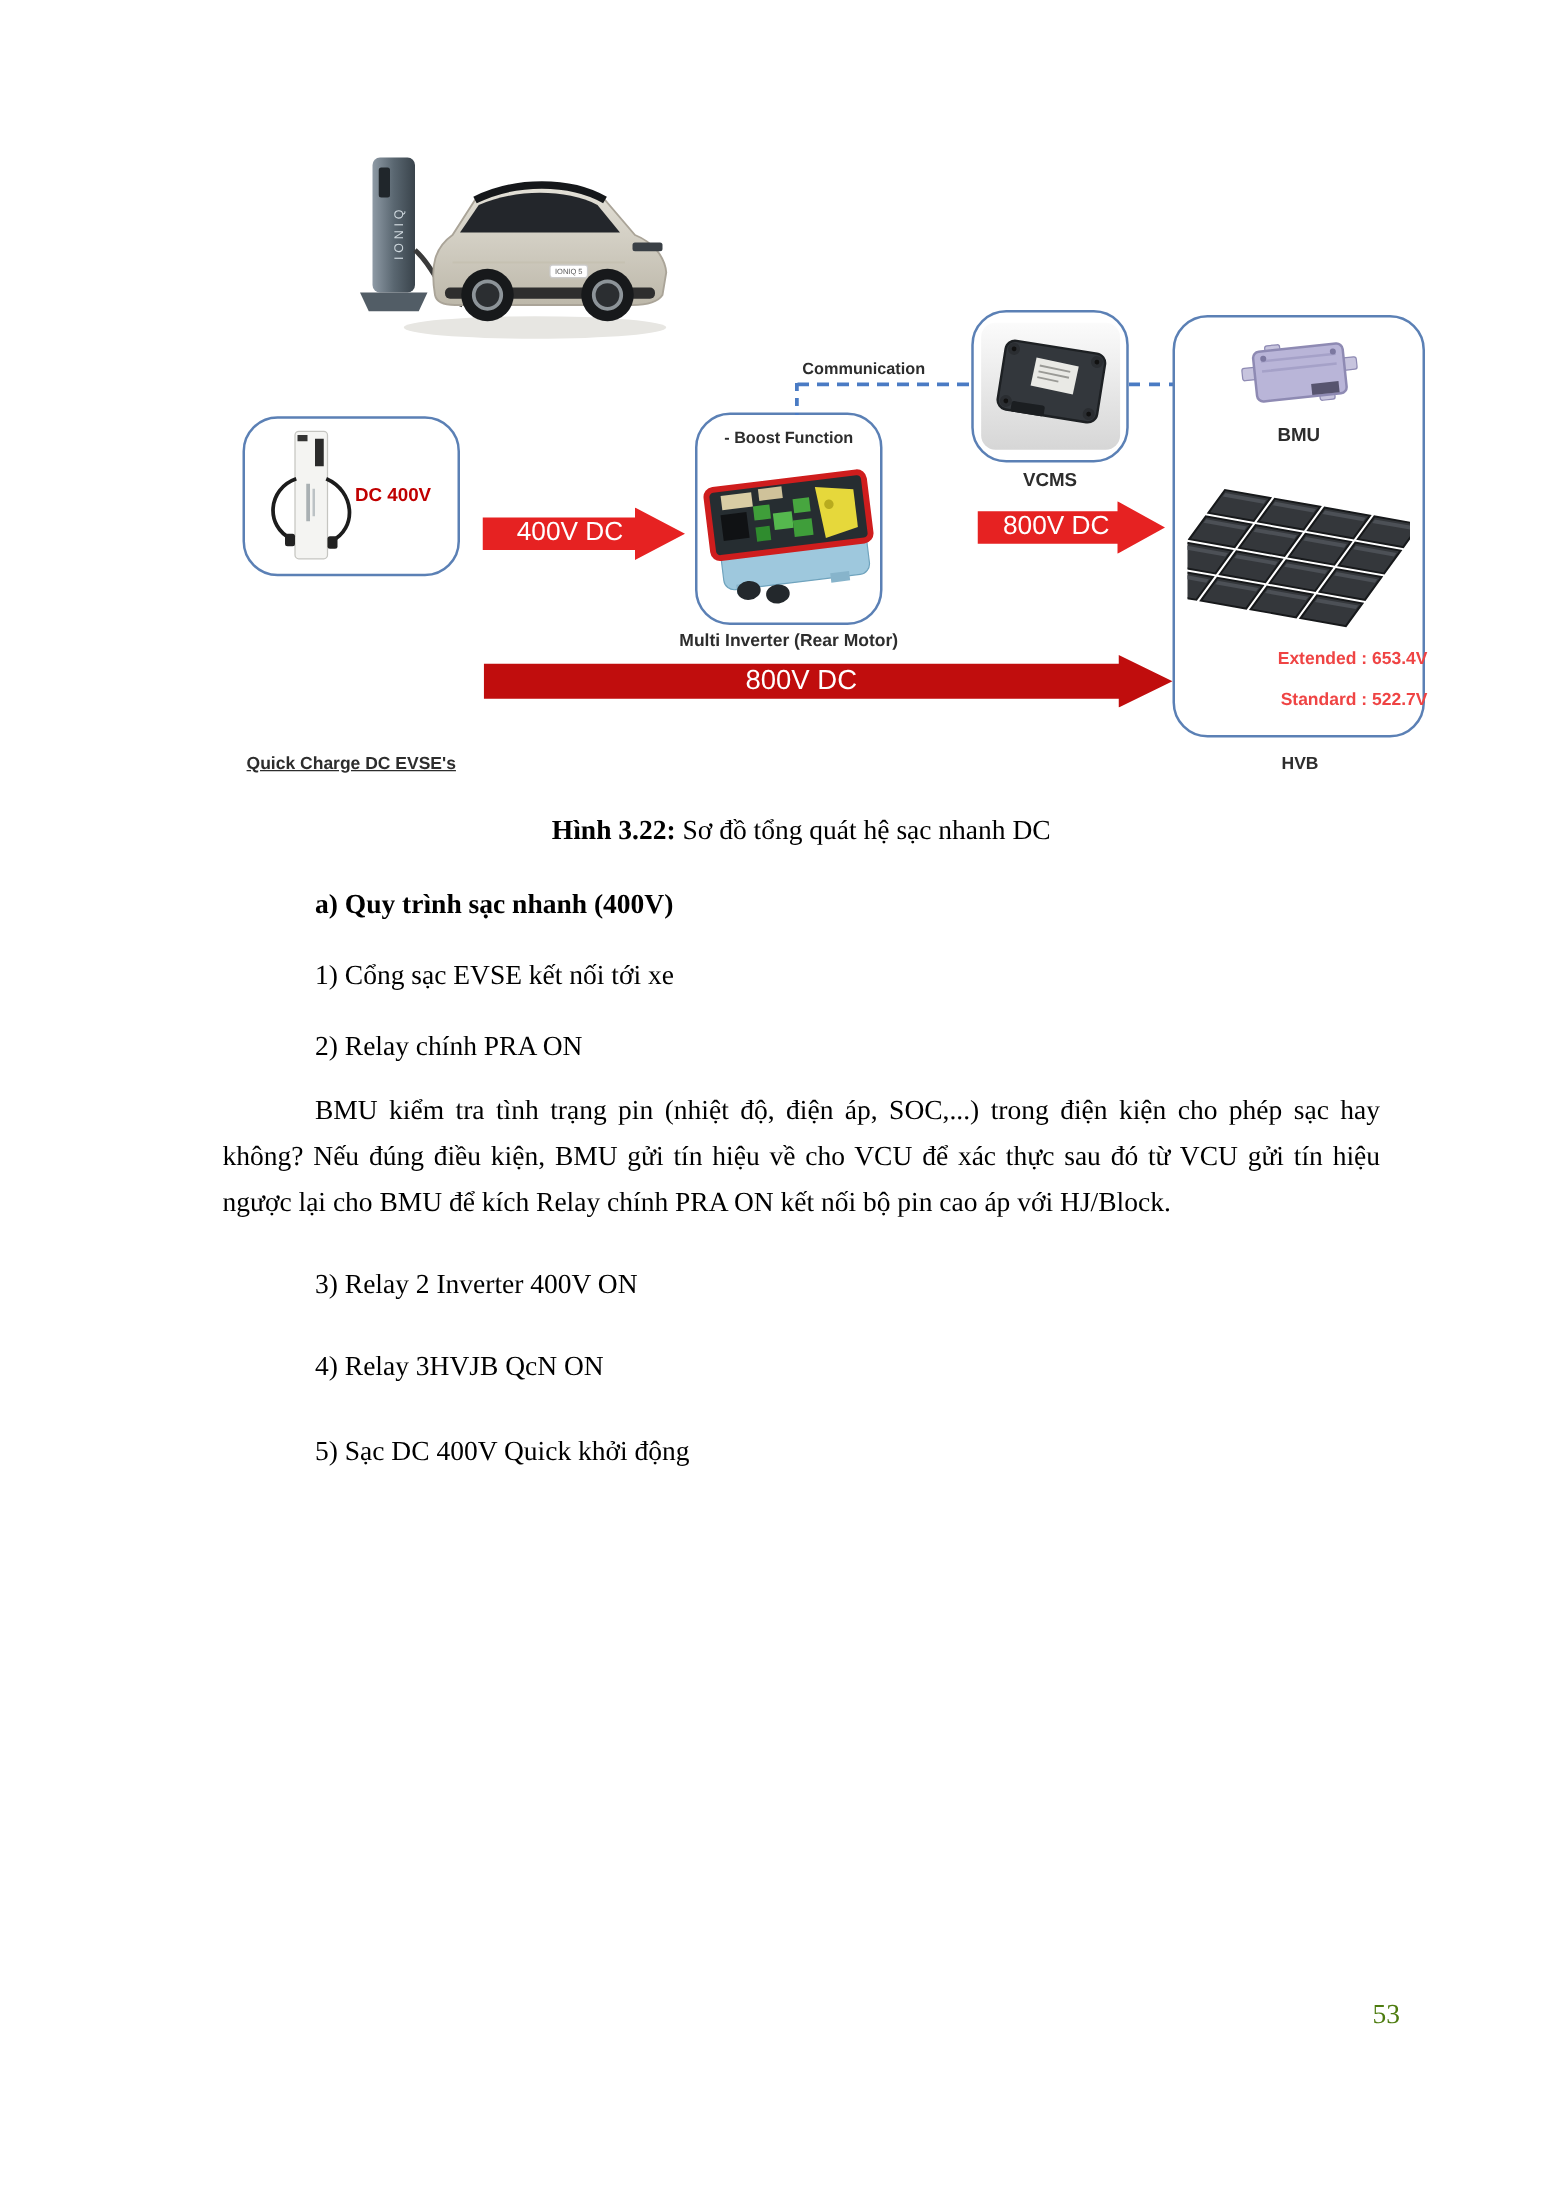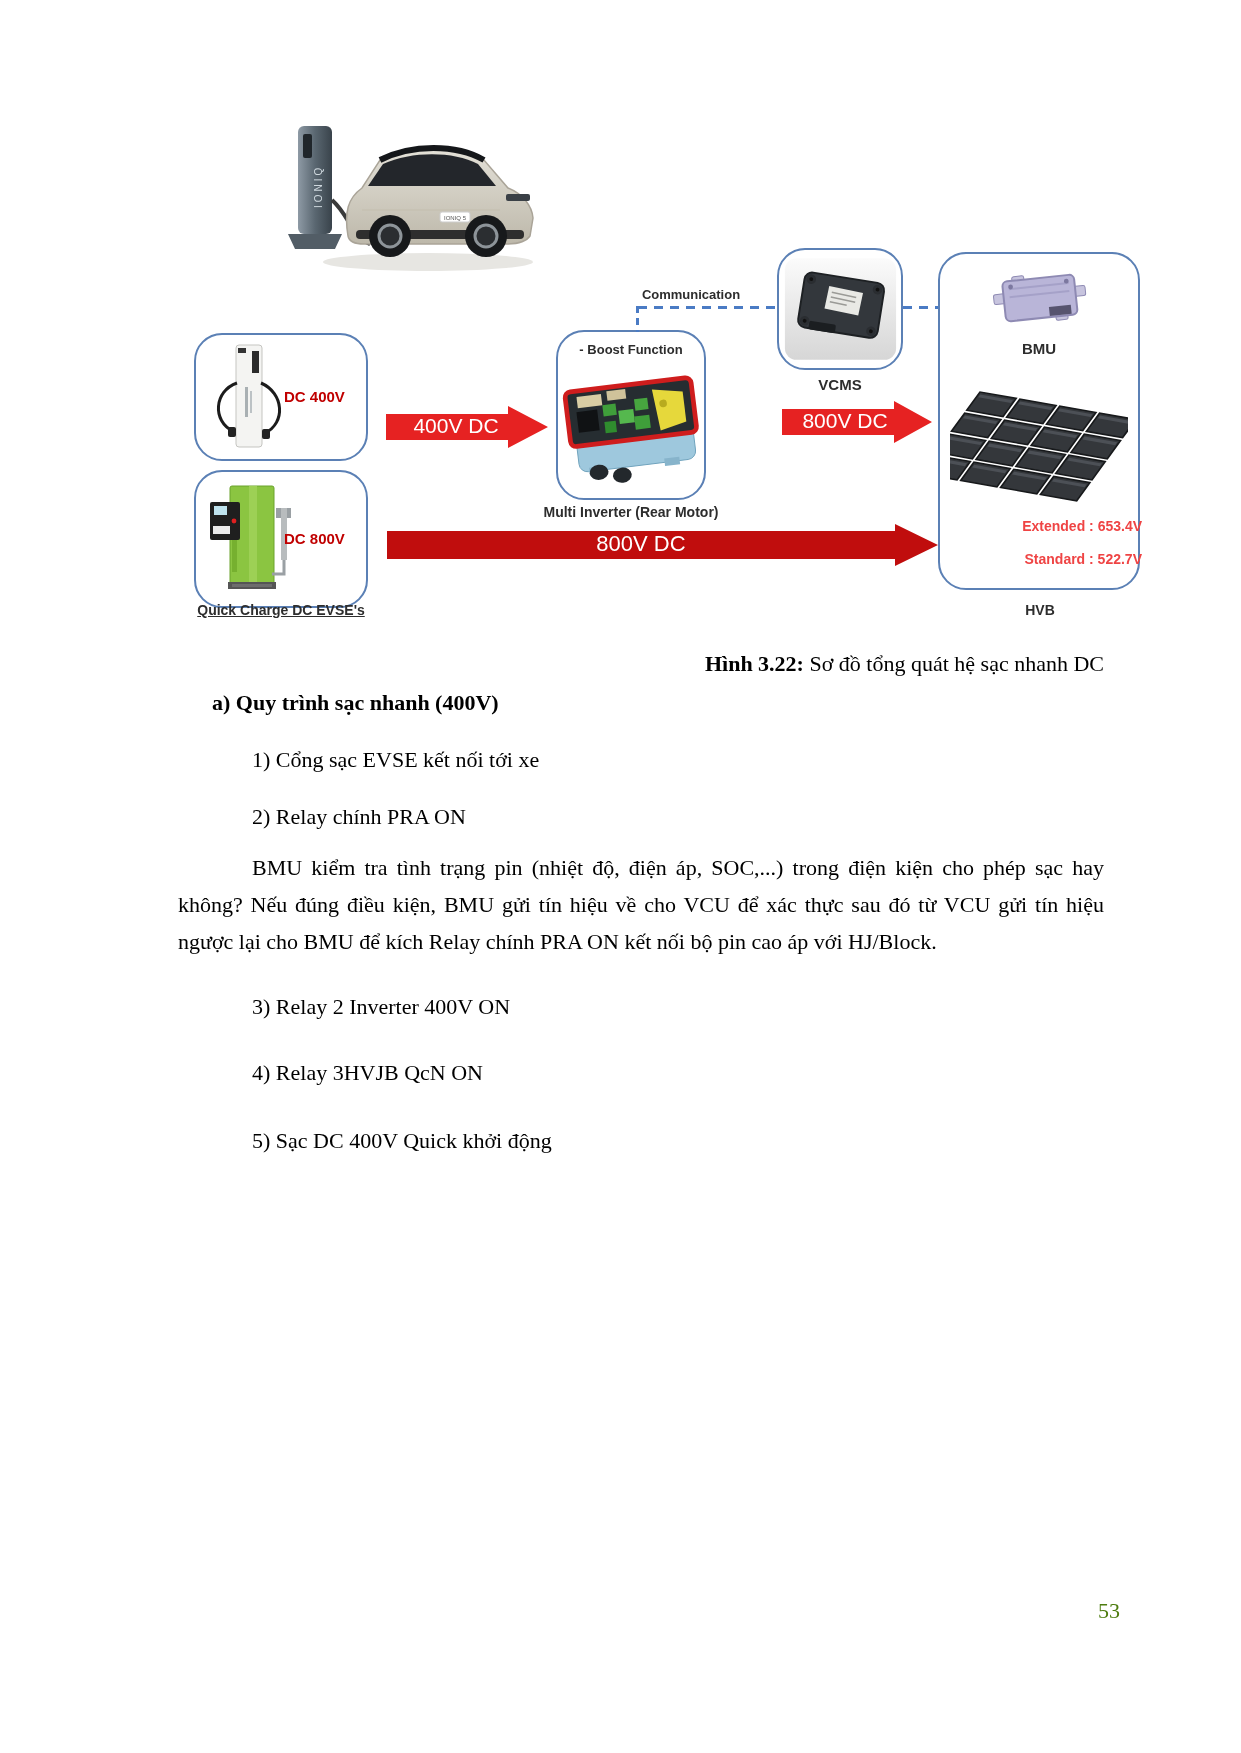--- a/index.html
+++ b/index.html
@@ -16,22 +16,22 @@
   .arrow-text { position:absolute; color:#fff; font-size:21px; width:100%; text-align:center; }
   .dash-h { position:absolute; height:3px;
             background:repeating-linear-gradient(90deg,#4a7bc4 0 9px,transparent 9px 16px); }
   .dash-v { position:absolute; width:3px;
             background:repeating-linear-gradient(180deg,#4a7bc4 0 7px,transparent 7px 12px); }
   .volt-label { position:absolute; font-weight:bold; color:#ef4444; font-size:14px; text-align:right; width:202px; }
 
   
   .textcol { position:absolute; left:178px; top:645px; width:926px;
              font-family:"Liberation Serif", serif; font-size:22px; color:#000; line-height:37px; }
-  .caption { text-align:right; margin-bottom:2px; }
-  .hd { font-weight:bold; margin-left:34px; margin-bottom:8px; }
+  .caption { text-align:center; margin-bottom:22px; }
+  .hd { font-weight:bold; margin-left:74px; margin-bottom:8px; }
   .li { margin-left:74px;margin-top:20px; }
   .para { text-align:justify; text-indent:74px; }
   .pagenum { position:absolute; left:1098px; top:1598px; font-family:"Liberation Serif", serif; font-size:22px; color:#4d7c0f; }
 </style>
 </head>
 <body>
 
 <div class="page">
 
   <div class="figure">
@@ -81,37 +81,20 @@
         <rect x="41" y="46" width="3" height="30" fill="#a9b0b3"></rect>
         <rect x="46" y="50" width="2" height="22" fill="#bcc2c5"></rect>
         <path d="M33 42 C 10 50, 8 80, 29 90" stroke="#1c1c1c" stroke-width="3" fill="none"></path>
         <path d="M57 42 C 80 52, 82 82, 61 92" stroke="#1c1c1c" stroke-width="3" fill="none"></path>
         <rect x="24" y="86" width="8" height="10" rx="2" fill="#222"></rect>
         <rect x="58" y="88" width="8" height="10" rx="2" fill="#222"></rect>
       </svg>
       <span class="red-label" style="left:88px; top:53px;">DC 400V</span>
     </div>
 
-    <div class="dbox" style="left:194px; top:470px; width:174px; height:138px;">
-      <svg class="abs" style="left:6px; top:8px;" width="95" height="118" viewBox="0 0 95 118">
-        <rect x="28" y="6" width="44" height="98" rx="2" fill="#8bc541" stroke="#6aa32c"></rect>
-        <rect x="47" y="6" width="8" height="98" fill="#9dd055"></rect>
-        <rect x="30" y="58" width="5" height="34" fill="#76b02f"></rect>
-        <rect x="8" y="22" width="30" height="38" rx="2" fill="#1f1f1f"></rect>
-        <rect x="12" y="26" width="13" height="9" fill="#bfe3ee"></rect>
-        <circle cx="32" cy="41" r="2.4" fill="#e02020"></circle>
-        <rect x="11" y="46" width="17" height="8" fill="#ececec"></rect>
-        <rect x="74" y="28" width="15" height="10" fill="#9aa0a4"></rect>
-        <rect x="79" y="28" width="6" height="52" fill="#b8bcbe"></rect>
-        <path d="M82 80 v14 h-12" stroke="#9aa0a4" stroke-width="3" fill="none"></path>
-        <rect x="26" y="102" width="48" height="7" fill="#555"></rect>
-        <rect x="30" y="104" width="40" height="3" fill="#6d6d6d"></rect>
-      </svg>
-      <span class="red-label" style="left:88px; top:58px;">DC 800V</span>
-    </div>
 
     <div class="fig-label" style="left:170px; top:602px; width:222px;text-decoration:underline;">Quick Charge DC EVSE's</div>
 
     <div class="arrow-wrap" style="left:386px; top:406px; width:162px; height:42px;">
       <svg width="162" height="42" viewBox="0 0 162 42">
         <polygon points="0,8 122,8 122,0 162,21 122,42 122,34 0,34" fill="#e62222"></polygon>
       </svg>
       <div class="arrow-text" style="top:8px; width:140px;">400V DC</div>
     </div>
 

